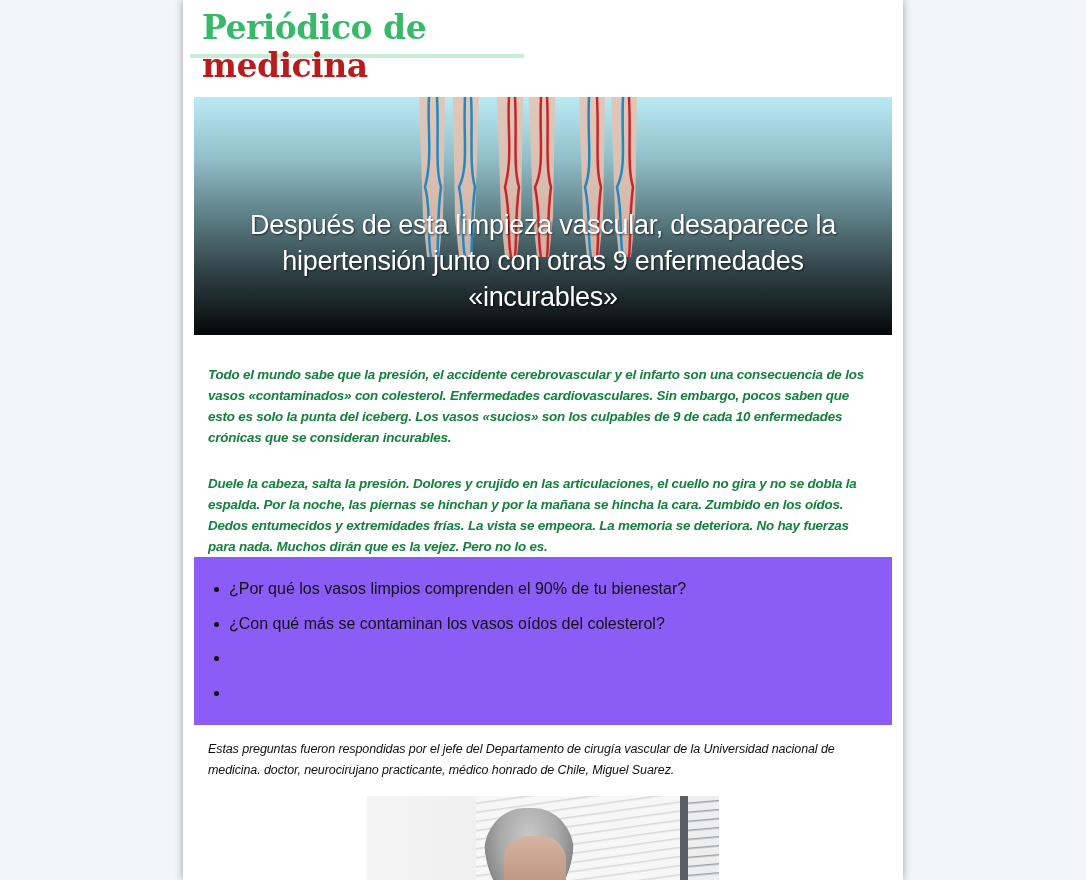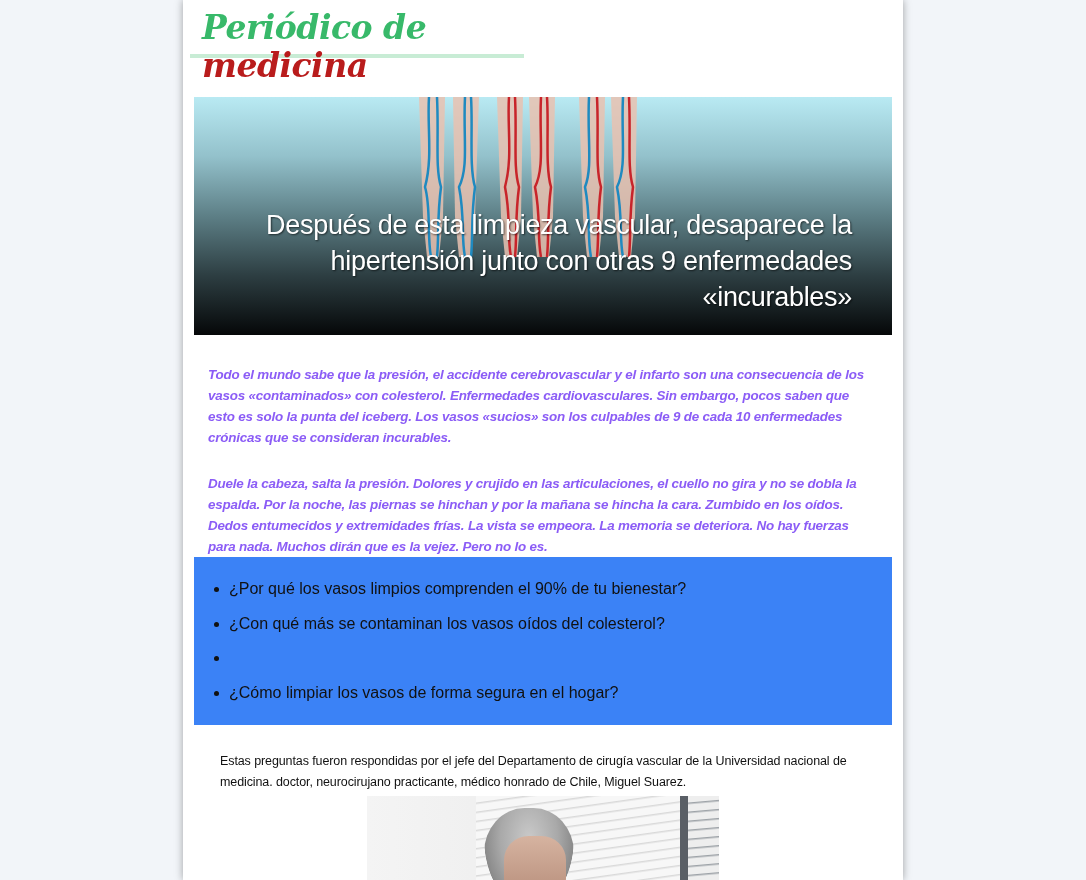--- a/index.html
+++ b/index.html
@@ -8,21 +8,21 @@
       background: #f2f5f9;
       font-family: "DejaVu Sans", sans-serif;
       position: relative;
     }
     .page {
       position: absolute; left: 183px; top: 0; width: 720px; height: 880px;
       background: #ffffff;
       box-shadow: 0 0 8px rgba(0,0,0,0.35);
     }
     .logo {
-      position: absolute; left: 19px; top: 8px; width: 340px; height: 80px; font-style: italic;
+      position: absolute; left: 19px; top: 8px; width: 340px; height: 80px;
     }
     .logo-line1 {
       position: absolute; left: 0; top: 0;
       font-family: "DejaVu Serif", serif; font-weight: bold;
       font-size: 33px; letter-spacing: -0.5px; color: #38b96a; line-height: 40px;
     }
     .logo-rule {
       position: absolute; left: -12px; top: 46px; width: 334px; height: 4px;
       background: #c8ecd5;
     }
@@ -32,53 +32,53 @@
       font-size: 33px; letter-spacing: -0.5px; color: #b91c1c; line-height: 40px;
     }
     .hero {
       position: absolute; left: 11px; top: 97px; width: 698px; height: 238px;
       background: linear-gradient(to bottom, #b9eaf3 0%, #93c1cb 25%, #5d7f86 50%, #2d3e42 75%, #050708 100%);
       overflow: hidden;
     }
     .legs { position: absolute; left: 215px; top: 0; width: 240px; height: 238px; }
     .hero-title {
       position: absolute; left: 0; right: 0; top: 110px;
-      text-align: right; color: #ffffff;
+      text-align: center; color: #ffffff;
       font-family: "Liberation Sans", sans-serif; font-size: 27px; line-height: 36px;
       letter-spacing: -0.3px;
       text-shadow: 1px 1px 2px rgba(0,0,0,0.6);
       padding: 0 40px;
     }
     .lede {
       position: absolute; left: 25px; width: 670px;
       font-family: "Liberation Sans", sans-serif; font-style: italic; font-weight: bold;
-      font-size: 13.4px; line-height: 21px; color: #8b5cf6;
+      font-size: 13.4px; line-height: 21px; color: #15803d;
       margin: 0; letter-spacing: -0.2px;
     }
     .p1 { top: 364px; }
     .p2 { top: 473px; }
     .qbox {
       position: absolute; left: 11px; top: 557px; width: 698px; height: 168px;
-      background: #3b82f6;
+      background: #8b5cf6;
     }
     .qbox ul {
       margin: 0; padding: 0; list-style: none;
       position: absolute; left: 20px; top: 20px;
     }
     .qbox li {
       font-family: "Liberation Sans", sans-serif; font-size: 16px; color: #111;
       height: 34.5px; line-height: 24px; position: relative; padding-left: 15px;
     }
     .qbox li .dot {
       position: absolute; left: 0; top: 10px; width: 5px; height: 5px; border-radius: 50%; background: #111;
     }
     .credit {
       position: absolute; left: 25px; top: 739px; width: 670px;
-      font-family: "Liberation Sans", sans-serif; 
-      font-size: 12.5px; line-height: 21px; color: #111; margin: 12px; letter-spacing: -0.1px;
+      font-family: "Liberation Sans", sans-serif; font-style: italic;
+      font-size: 12.5px; line-height: 21px; color: #111; margin: 0; letter-spacing: -0.1px;
     }
     .photo {
       position: absolute; left: 184px; top: 796px; width: 352px; height: 84px;
       background: linear-gradient(to right, #f4f4f4 0%, #f0f0f0 30%, #e8e8e8 100%);
       overflow: hidden;
     }
     .blinds {
       position: absolute; left: 109px; top: 0; width: 205px; height: 84px;
       background: repeating-linear-gradient(172deg, #f7f7f7 0px, #f7f7f7 6px, #d9d9d9 7px, #f7f7f7 9px);
     }
@@ -140,21 +140,21 @@
   </div>
 
   <p class="lede p1">Todo el mundo sabe que la presión, el accidente cerebrovascular y el infarto son una consecuencia de los vasos «contaminados» con colesterol. Enfermedades cardiovasculares. Sin embargo, pocos saben que esto es solo la punta del iceberg. Los vasos «sucios» son los culpables de 9 de cada 10 enfermedades crónicas que se consideran incurables.</p>
   <p class="lede p2">Duele la cabeza, salta la presión. Dolores y crujido en las articulaciones, el cuello no gira y no se dobla la espalda. Por la noche, las piernas se hinchan y por la mañana se hincha la cara. Zumbido en los oídos. Dedos entumecidos y extremidades frías. La vista se empeora. La memoria se deteriora. No hay fuerzas para nada. Muchos dirán que es la vejez. Pero no lo es.</p>
 
   <div class="qbox">
     <ul>
       <li><span class="dot"></span><span>¿Por qué los vasos limpios comprenden el 90% de tu bienestar?</span></li>
       <li><span class="dot"></span><span>¿Con qué más se contaminan los vasos oídos del colesterol?</span></li>
       <li><span class="dot"></span></li>
-      <li><span class="dot"></span><span>¿Cómo limpiar los vasos de forma segura en el hogar?</span></li>
+      <li><span class="dot"></span></li>
     </ul>
   </div>
 
   <p class="credit">Estas preguntas fueron respondidas por el jefe del Departamento de cirugía vascular de la Universidad nacional de medicina. doctor, neurocirujano practicante, médico honrado de Chile, Miguel Suarez.</p>
 
   <div class="photo">
     <div class="blinds"></div>
     <div class="frame"></div>
     <div class="blinds2"></div>
     <div class="head"></div>

